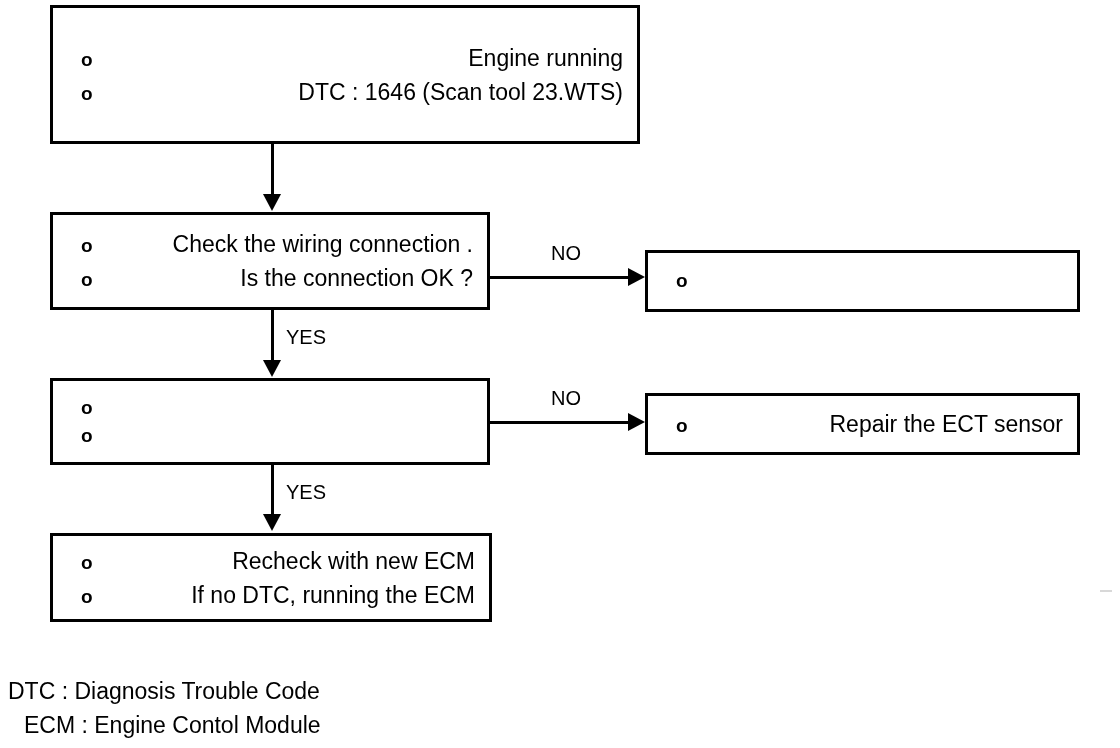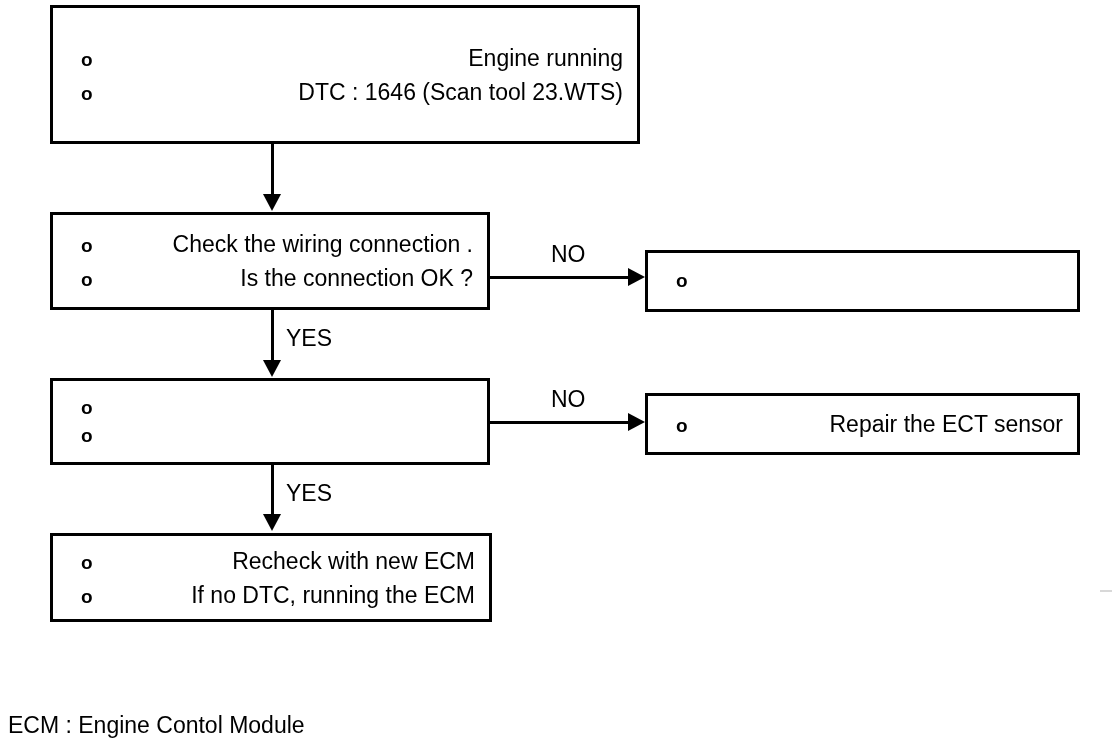--- a/index.html
+++ b/index.html
@@ -68,21 +68,21 @@
   }
   .arrow-right {
     position: absolute;
     width: 0; height: 0;
     border-top: 9px solid transparent;
     border-bottom: 9px solid transparent;
     border-left: 17px solid #000000;
   }
   .edge-label {
     position: absolute;
-    font-size: 23px;
+    font-size: 20px;
     line-height: 1;
     white-space: nowrap;
   }
 
   
   .legend {
     position: absolute;
     font-size: 23px;
     line-height: 1.45;
     white-space: nowrap;
@@ -178,17 +178,18 @@
         <span class="bullet-mark">o</span>
         <span class="bullet-text">Recheck with new ECM</span>
       </div>
       <div class="bullet-line">
         <span class="bullet-mark">o</span>
         <span class="bullet-text">If no DTC, running the ECM</span>
       </div>
     </div>
   </div>
 
-  <div class="legend" style="left:8px; top:709px;">ECM : Engine Contol Module</div>
+  <div class="legend" style="left:8px; top:675px;">DTC : Diagnosis Trouble Code</div>
+  <div class="legend" style="left:24px; top:709px;">ECM : Engine Contol Module</div>
 
   <div class="speck" style="left:1100px; top:590px; width:12px; height:2px;"></div>
 
 </div>
 
 </body></html>

